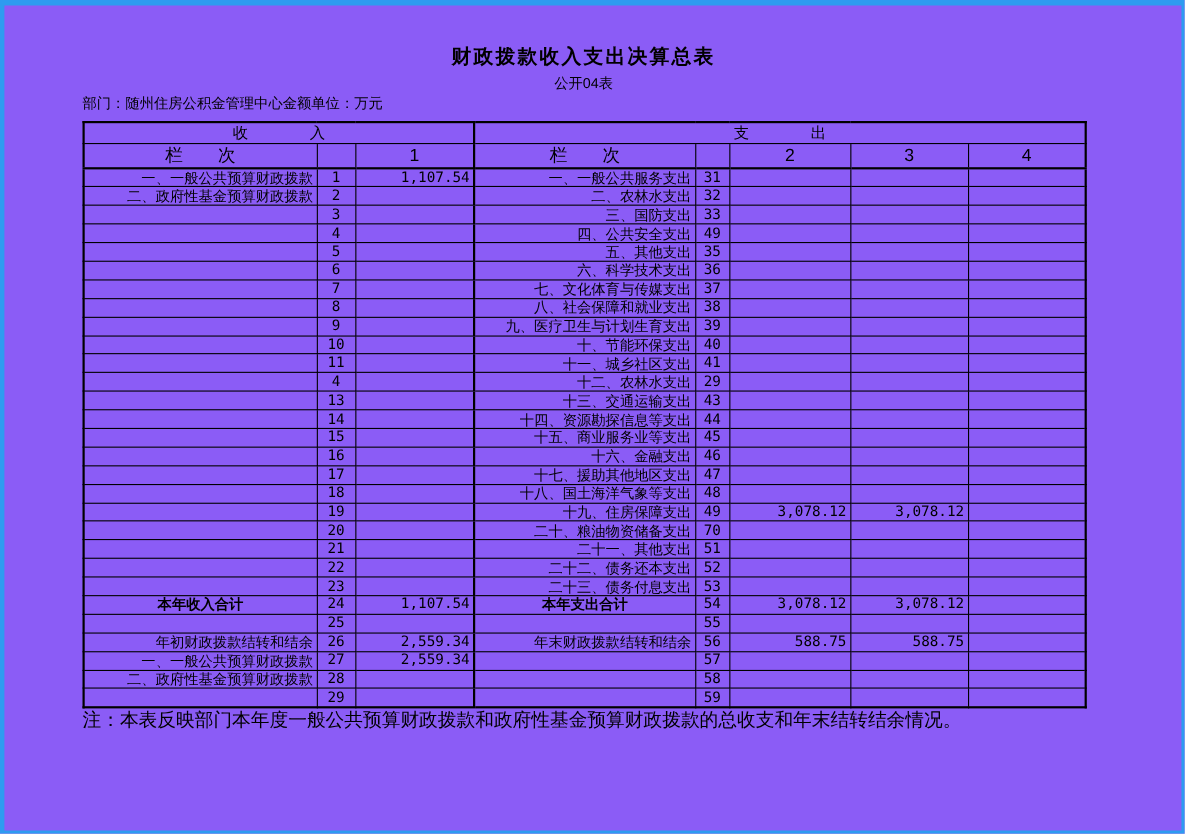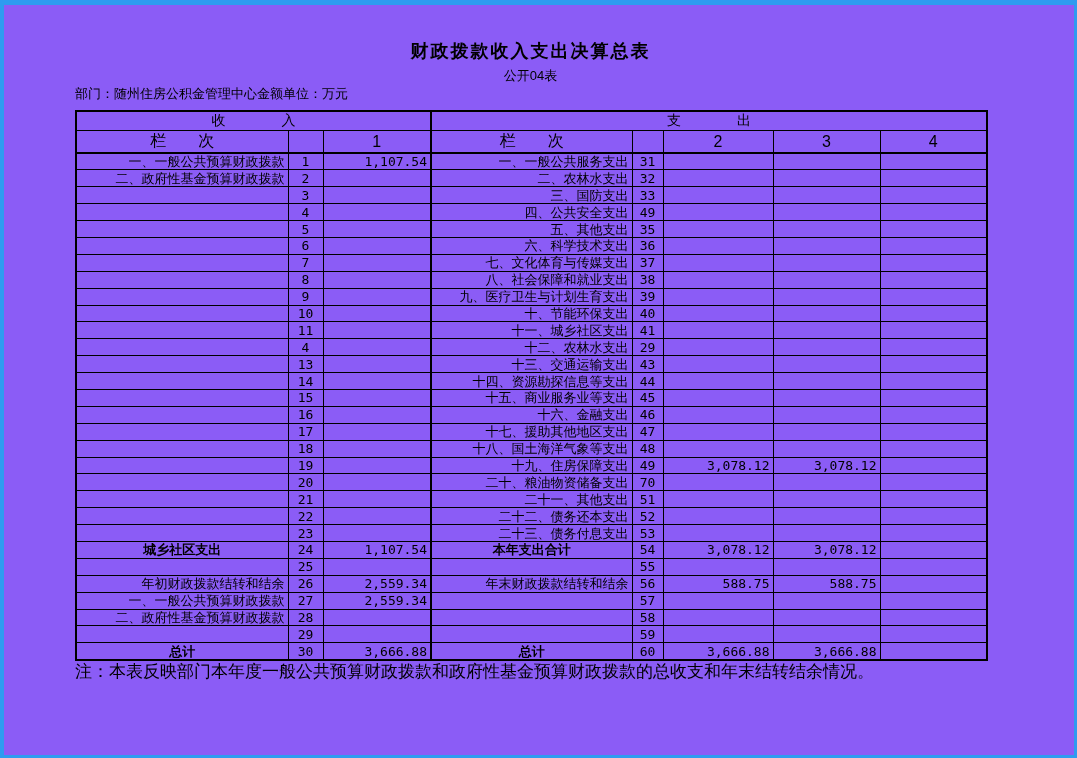--- a/index.html
+++ b/index.html
@@ -333,21 +333,21 @@
     <td class="item"></td>
     <td class="rowno">23</td>
     <td class="amount sec-div"></td>
     <td class="item">二十三、债务付息支出</td>
     <td class="rowno">53</td>
     <td class="amount"></td>
     <td class="amount"></td>
     <td class="amount"></td>
   </tr>
           <tr>
-    <td class="item total">城乡社区支出</td>
+    <td class="item total">本年收入合计</td>
     <td class="rowno">24</td>
     <td class="amount sec-div">1,107.54</td>
     <td class="item total">本年支出合计</td>
     <td class="rowno">54</td>
     <td class="amount">3,078.12</td>
     <td class="amount">3,078.12</td>
     <td class="amount"></td>
   </tr>
           <tr>
     <td class="item"></td>
@@ -392,29 +392,19 @@
           <tr>
     <td class="item"></td>
     <td class="rowno">29</td>
     <td class="amount sec-div"></td>
     <td class="item"></td>
     <td class="rowno">59</td>
     <td class="amount"></td>
     <td class="amount"></td>
     <td class="amount"></td>
   </tr>
-          <tr>
-    <td class="item total">总计</td>
-    <td class="rowno">30</td>
-    <td class="amount sec-div">3,666.88</td>
-    <td class="item total">总计</td>
-    <td class="rowno">60</td>
-    <td class="amount">3,666.88</td>
-    <td class="amount">3,666.88</td>
-    <td class="amount"></td>
-  </tr>
         </tbody>
     </table>
 
     <div class="note">注：本表反映部门本年度一般公共预算财政拨款和政府性基金预算财政拨款的总收支和年末结转结余情况。</div>
 
   </div>
 </div>
 
 </body></html>

